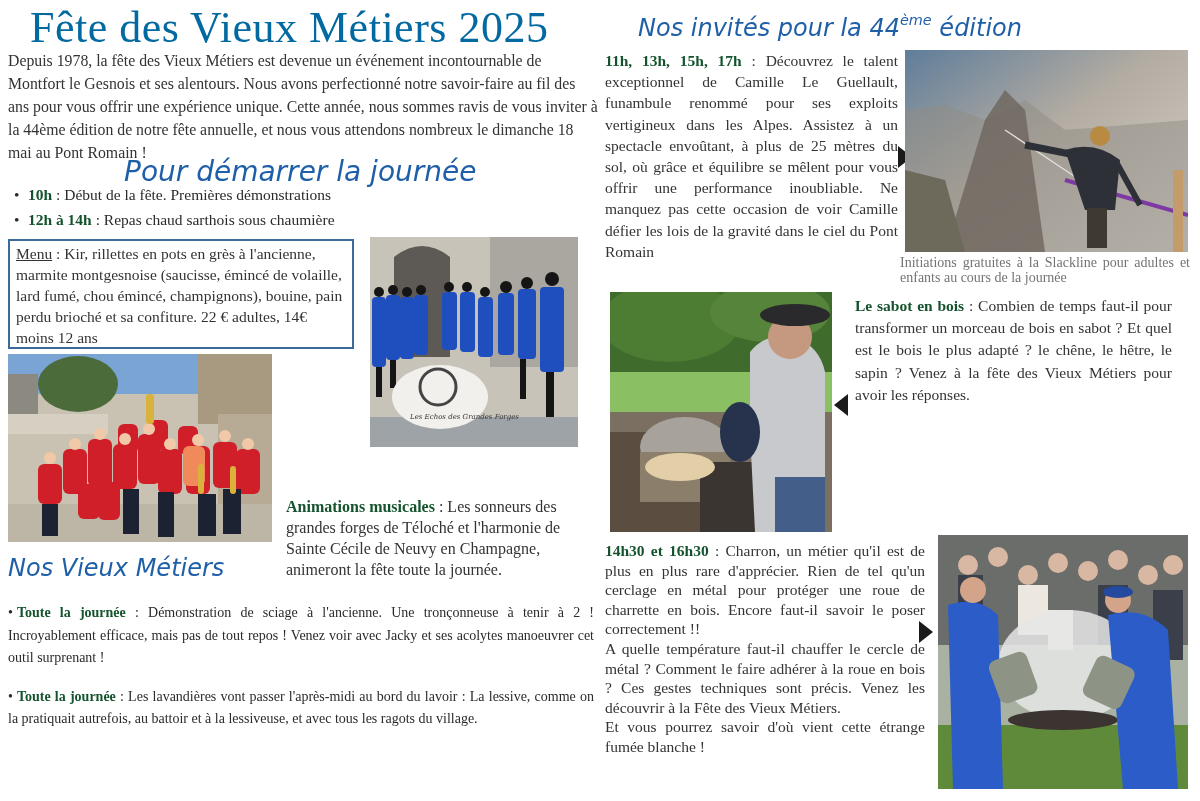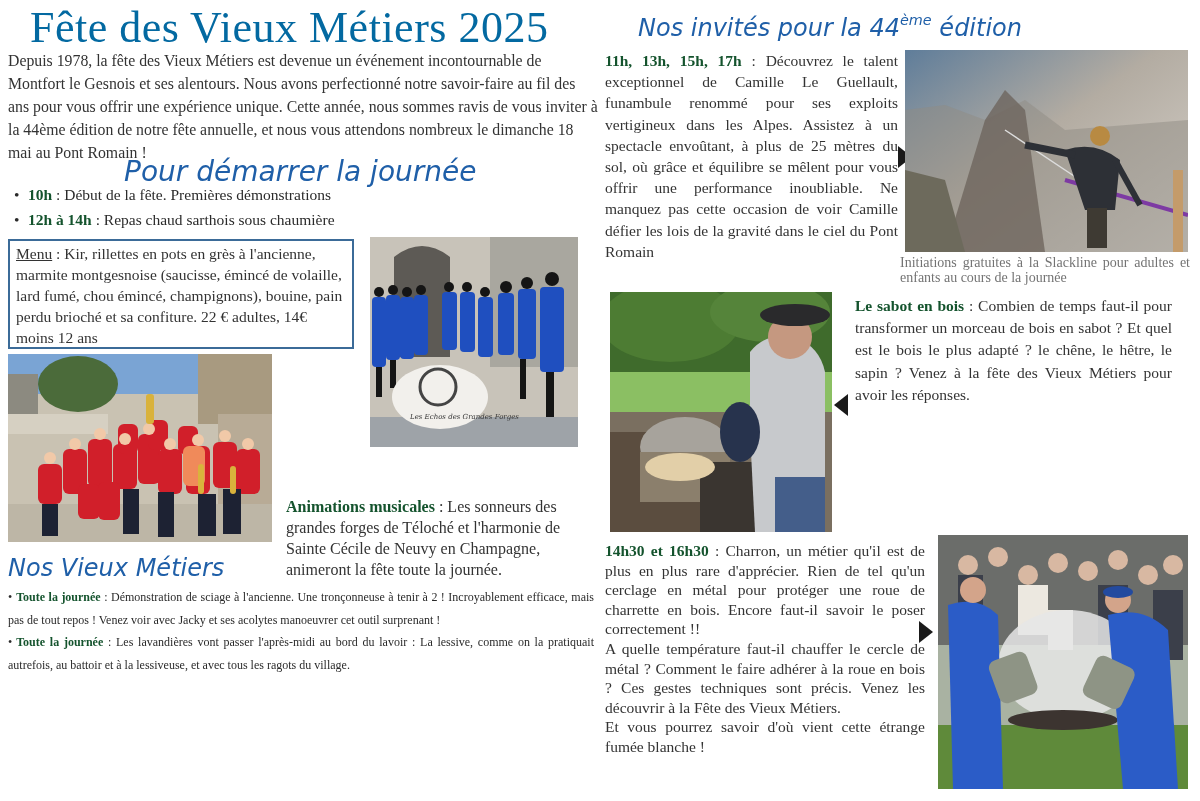--- a/index.html
+++ b/index.html
@@ -13,21 +13,21 @@
   .b { font-weight: bold; color: #14532d; }
   .u { text-decoration: underline; }
   .bullets { list-style: none; }
   .bullets li { padding-left: 16px; position: relative; font-size: 15.5px; line-height: 25px; }
   .bullets li::before { content: "\2022"; position: absolute; left: 2px; top: 0; }
   .menu-box { border: 2px solid #3b6b98; padding: 2px 6px; }
   .photo { overflow: hidden; }
   .arrow-right { width: 0; height: 0; border-top: 11px solid transparent; border-bottom: 11px solid transparent; border-left: 14px solid #1a1a1a; }
   .arrow-left { width: 0; height: 0; border-top: 11px solid transparent; border-bottom: 11px solid transparent; border-right: 14px solid #1a1a1a; }
   .caption { font-size: 14px; line-height: 15px; color: #737373; text-align: justify; }
-  .vm p { text-align: justify; font-size: 12px; line-height: 22.5px; }
+  .vm p { text-align: justify; font-size: 14px; line-height: 22.5px; margin-top: 16px; }
   .vm p .dot { margin-right: 4px; }
   sup { font-size: 60%; vertical-align: top; position: relative; top: -2px; }
 </style>
 </head>
 <body>
 
 <div class="abs title">Fête des Vieux Métiers 2025</div>
 
 <p class="abs body" style="left:8px; top:49px; width:590px; font-size:15.8px; line-height:23px;">Depuis 1978, la fête des Vieux Métiers est devenue un événement incontournable de Montfort le Gesnois et ses alentours. Nous avons perfectionné notre savoir-faire au fil des ans pour vous offrir une expérience unique.  Cette année, nous sommes ravis de vous inviter à la 44ème édition de notre fête annuelle, et nous vous attendons nombreux le dimanche 18 mai au Pont Romain !</p>
 

